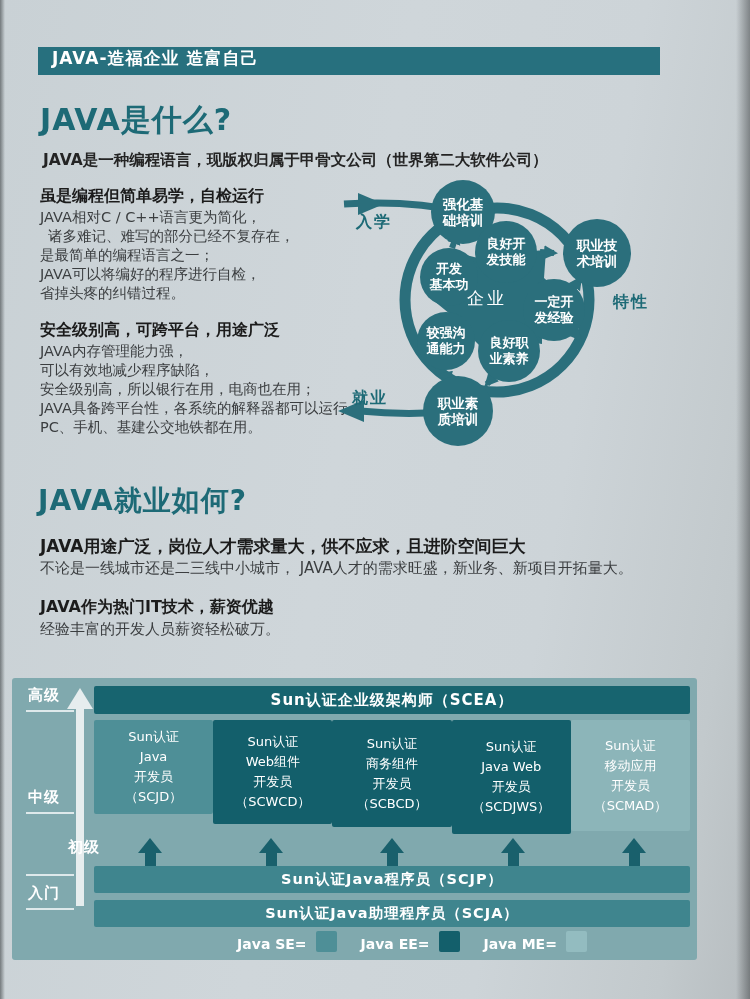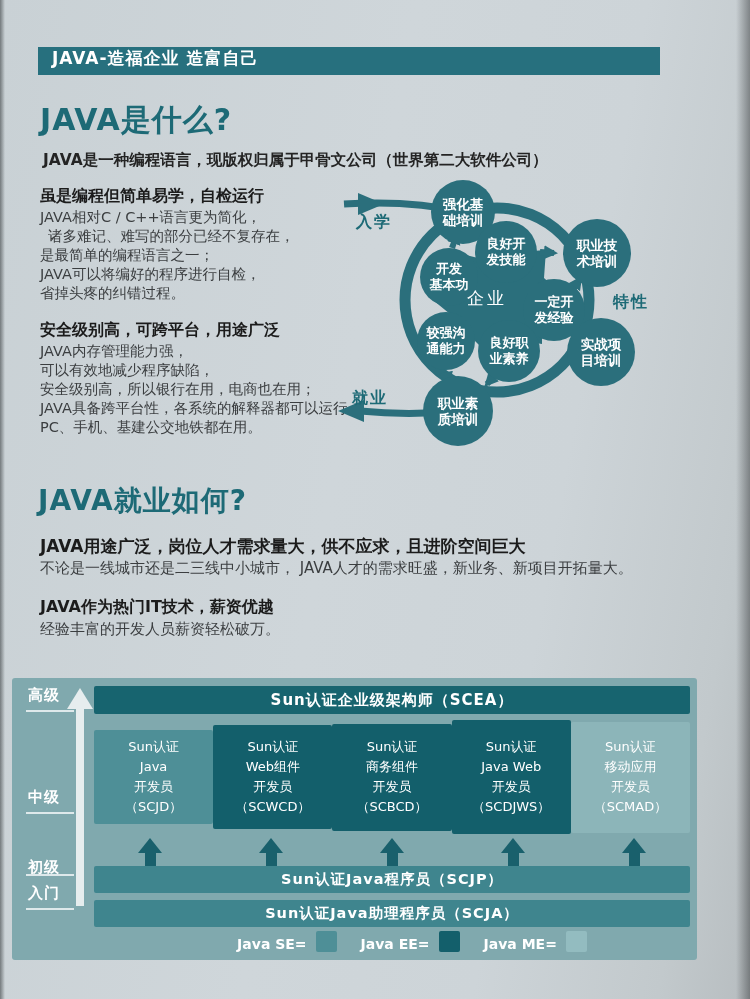--- a/index.html
+++ b/index.html
@@ -58,21 +58,21 @@
     border-bottom:21px solid #e6edee;}
   .rail-label{position:absolute;left:16px;color:#fff;font-size:15px;font-weight:bold;letter-spacing:1px;}
   .rail-line{position:absolute;left:14px;width:48px;height:2px;background:rgba(238,245,246,.85);}
   .scea-bar,.mid-bar{
     position:absolute;left:82px;width:596px;height:28px;
     color:#fff;font-weight:bold;border-radius:2px;
     display:flex;align-items:center;justify-content:center;
   }
   .scea-bar{top:8px;background:#17646f;font-size:15px;letter-spacing:1px;}
   .mid-bar{background:#3f858e;font-size:14.5px;letter-spacing:1px;height:27px;}
-  .boxes{position:absolute;left:82px;top:42px;width:596px;display:flex;align-items:center;}
+  .boxes{position:absolute;left:82px;top:42px;width:596px;display:flex;align-items:flex-start;}
   .cert-box{
     flex:1;color:#fff;border-radius:2px;
     display:flex;align-items:center;justify-content:center;text-align:center;
     font-size:13px;line-height:20px;font-weight:500;white-space:pre-line;
   }
   .c-se{background:#4e8f97;height:94px;}
   .c-ee1{background:#135f6b;height:104px;}
   .c-ee2{background:#135f6b;height:107px;}
   .c-ee3{background:#135f6b;height:114px;}
   .c-me{background:#8cb5b9;height:111px;}
@@ -138,22 +138,20 @@
       <line x1="243" y1="121" x2="250" y2="111" stroke="#2b6f7c" stroke-width="6" marker-end="url(#ah)"></line>
       <line x1="242" y1="162" x2="249" y2="170" stroke="#2b6f7c" stroke-width="6" marker-end="url(#ah)"></line>
       <line x1="116" y1="204" x2="118" y2="214" stroke="#2b6f7c" stroke-width="6" marker-end="url(#ah)"></line>
       <line x1="166" y1="206" x2="157" y2="216" stroke="#2b6f7c" stroke-width="6" marker-end="url(#ah)"></line>
     </svg>
 
     <div class="node node-outer" style="left:101px;top:12px;width:64px;height:64px;">强化基
 础培训</div>
     <div class="node node-outer" style="left:233px;top:51px;width:68px;height:68px;">职业技
 术培训</div>
-    <div class="node node-outer" style="left:237px;top:150px;width:68px;height:68px;">实战项
-目培训</div>
     <div class="node node-outer" style="left:93px;top:208px;width:70px;height:70px;">职业素
 质培训</div>
 
     <div class="node node-inner" style="left:90px;top:80px;width:58px;height:58px;">开发
 基本功</div>
     <div class="node node-inner" style="left:145px;top:53px;width:62px;height:62px;">良好开
 发技能</div>
     <div class="node node-inner" style="left:193px;top:111px;width:62px;height:62px;">一定开
 发经验</div>
     <div class="node node-inner" style="left:148px;top:152px;width:62px;height:62px;">良好职
@@ -176,21 +174,21 @@
   <div class="abs blk-line" style="left:40px;top:620px;font-size:15px;">经验丰富的开发人员薪资轻松破万。</div>
 
   <div class="abs panel">
     <div class="rail-arrow-head"></div>
     <div class="rail-arrow-bar"></div>
 
     <div class="rail-label" style="top:8px;">高级</div>
     <div class="rail-line" style="top:32px;"></div>
     <div class="rail-label" style="top:110px;">中级</div>
     <div class="rail-line" style="top:134px;"></div>
-    <div class="rail-label" style="top:180px;">初级</div>
+    <div class="rail-label" style="top:160px;margin-left:40px;">初级</div>
     <div class="rail-line" style="top:196px;"></div>
     <div class="rail-label" style="top:206px;">入门</div>
     <div class="rail-line" style="top:230px;"></div>
 
     <div class="scea-bar">Sun认证企业级架构师（SCEA）</div>
 
     <div class="boxes">
       <div class="cert-box c-se">Sun认证
 Java
 开发员

